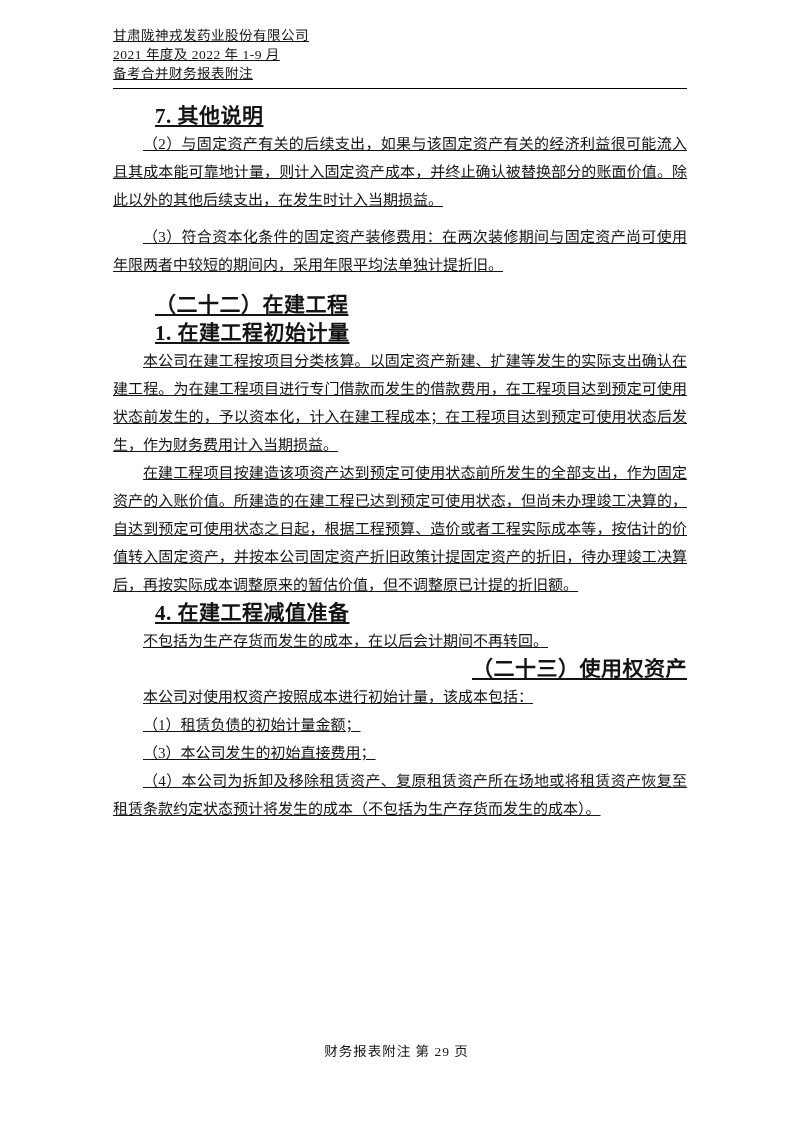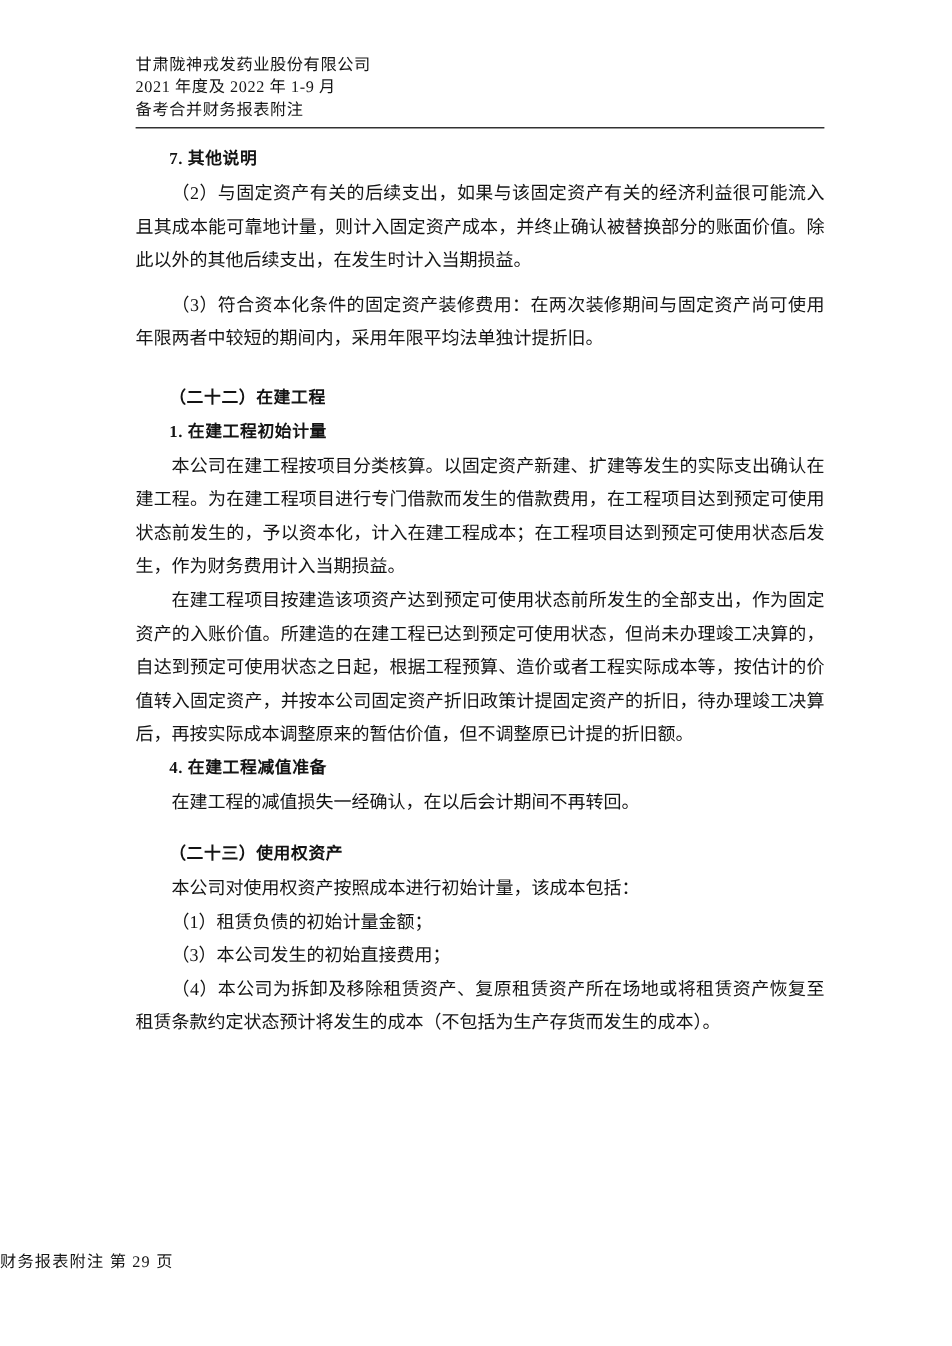--- a/index.html
+++ b/index.html
@@ -12,61 +12,62 @@
     height: 1122px;
     position: relative;
     overflow: hidden;
     color: #141414;
     font-family: "Liberation Serif", "DejaVu Serif", serif;
   }
   .page {
     position: absolute;
     inset: 0;
     box-sizing: border-box;
-    padding: 44px 106px 0 113px;
+    padding: 26px 106px 0 113px;
     background: #ffffff;
+    text-decoration: underline;
   }
   .doc-header {
     font-size: 13.5px;
     line-height: 19px;
     letter-spacing: 0.5px;
   }
   .header-rule {
     border: 0;
     border-bottom: 1.8px solid #000000;
     margin: 5px 0 0 0;
   }
   .doc-main {
     margin-top: 13px;
     font-size: 15px;
     line-height: 28px;
     text-align: justify;
   }
   .heading {
     font-weight: bold;
-    font-size: 14px;
+    font-size: 21px;
     margin: 0;
     line-height: 28px;
     text-indent: 2em;
     text-align: left;
     letter-spacing: 0.5px;
   }
-  .sec-heading-gap   { margin-top: 22px; }
-  .sec-heading-gap2  { margin-top: 16px; }
+  .sec-heading-gap   { margin-top: 12px; }
+  .sec-heading-gap2  { margin-top: 0; text-align: right; }
   .para {
     margin: 0;
     text-indent: 2em;
   }
   .para-gap { margin-bottom: 9px; }
   .doc-footer {
     position: absolute;
     left: 0;
     right: 0;
     bottom: 62px;
-    text-align: left;
+    text-align: center;
     font-size: 13.5px;
     letter-spacing: 1px;
   }
 </style>
 </head>
 <body>
 
 <div class="page">
 
   <header class="doc-header">
@@ -82,21 +83,21 @@
     <p class="para para-gap">（2）与固定资产有关的后续支出，如果与该固定资产有关的经济利益很可能流入且其成本能可靠地计量，则计入固定资产成本，并终止确认被替换部分的账面价值。除此以外的其他后续支出，在发生时计入当期损益。</p>
     <p class="para">（3）符合资本化条件的固定资产装修费用：在两次装修期间与固定资产尚可使用年限两者中较短的期间内，采用年限平均法单独计提折旧。</p>
 
     <h2 class="heading sec-heading-gap">（二十二）在建工程</h2>
     <h3 class="heading">1. 在建工程初始计量</h3>
     <p class="para">本公司在建工程按项目分类核算。以固定资产新建、扩建等发生的实际支出确认在建工程。为在建工程项目进行专门借款而发生的借款费用，在工程项目达到预定可使用状态前发生的，予以资本化，计入在建工程成本；在工程项目达到预定可使用状态后发生，作为财务费用计入当期损益。</p>
 
     <p class="para">在建工程项目按建造该项资产达到预定可使用状态前所发生的全部支出，作为固定资产的入账价值。所建造的在建工程已达到预定可使用状态，但尚未办理竣工决算的，自达到预定可使用状态之日起，根据工程预算、造价或者工程实际成本等，按估计的价值转入固定资产，并按本公司固定资产折旧政策计提固定资产的折旧，待办理竣工决算后，再按实际成本调整原来的暂估价值，但不调整原已计提的折旧额。</p>
 
     <h3 class="heading">4. 在建工程减值准备</h3>
-    <p class="para">在建工程的减值损失一经确认，在以后会计期间不再转回。</p>
+    <p class="para">不包括为生产存货而发生的成本，在以后会计期间不再转回。</p>
 
     <h2 class="heading sec-heading-gap2">（二十三）使用权资产</h2>
     <p class="para">本公司对使用权资产按照成本进行初始计量，该成本包括：</p>
     <p class="para">（1）租赁负债的初始计量金额；</p>
     <p class="para">（3）本公司发生的初始直接费用；</p>
     <p class="para">（4）本公司为拆卸及移除租赁资产、复原租赁资产所在场地或将租赁资产恢复至租赁条款约定状态预计将发生的成本（不包括为生产存货而发生的成本）。</p>
   </main>
 
   <footer class="doc-footer">
     <span>财务报表附注 第 29 页</span>

